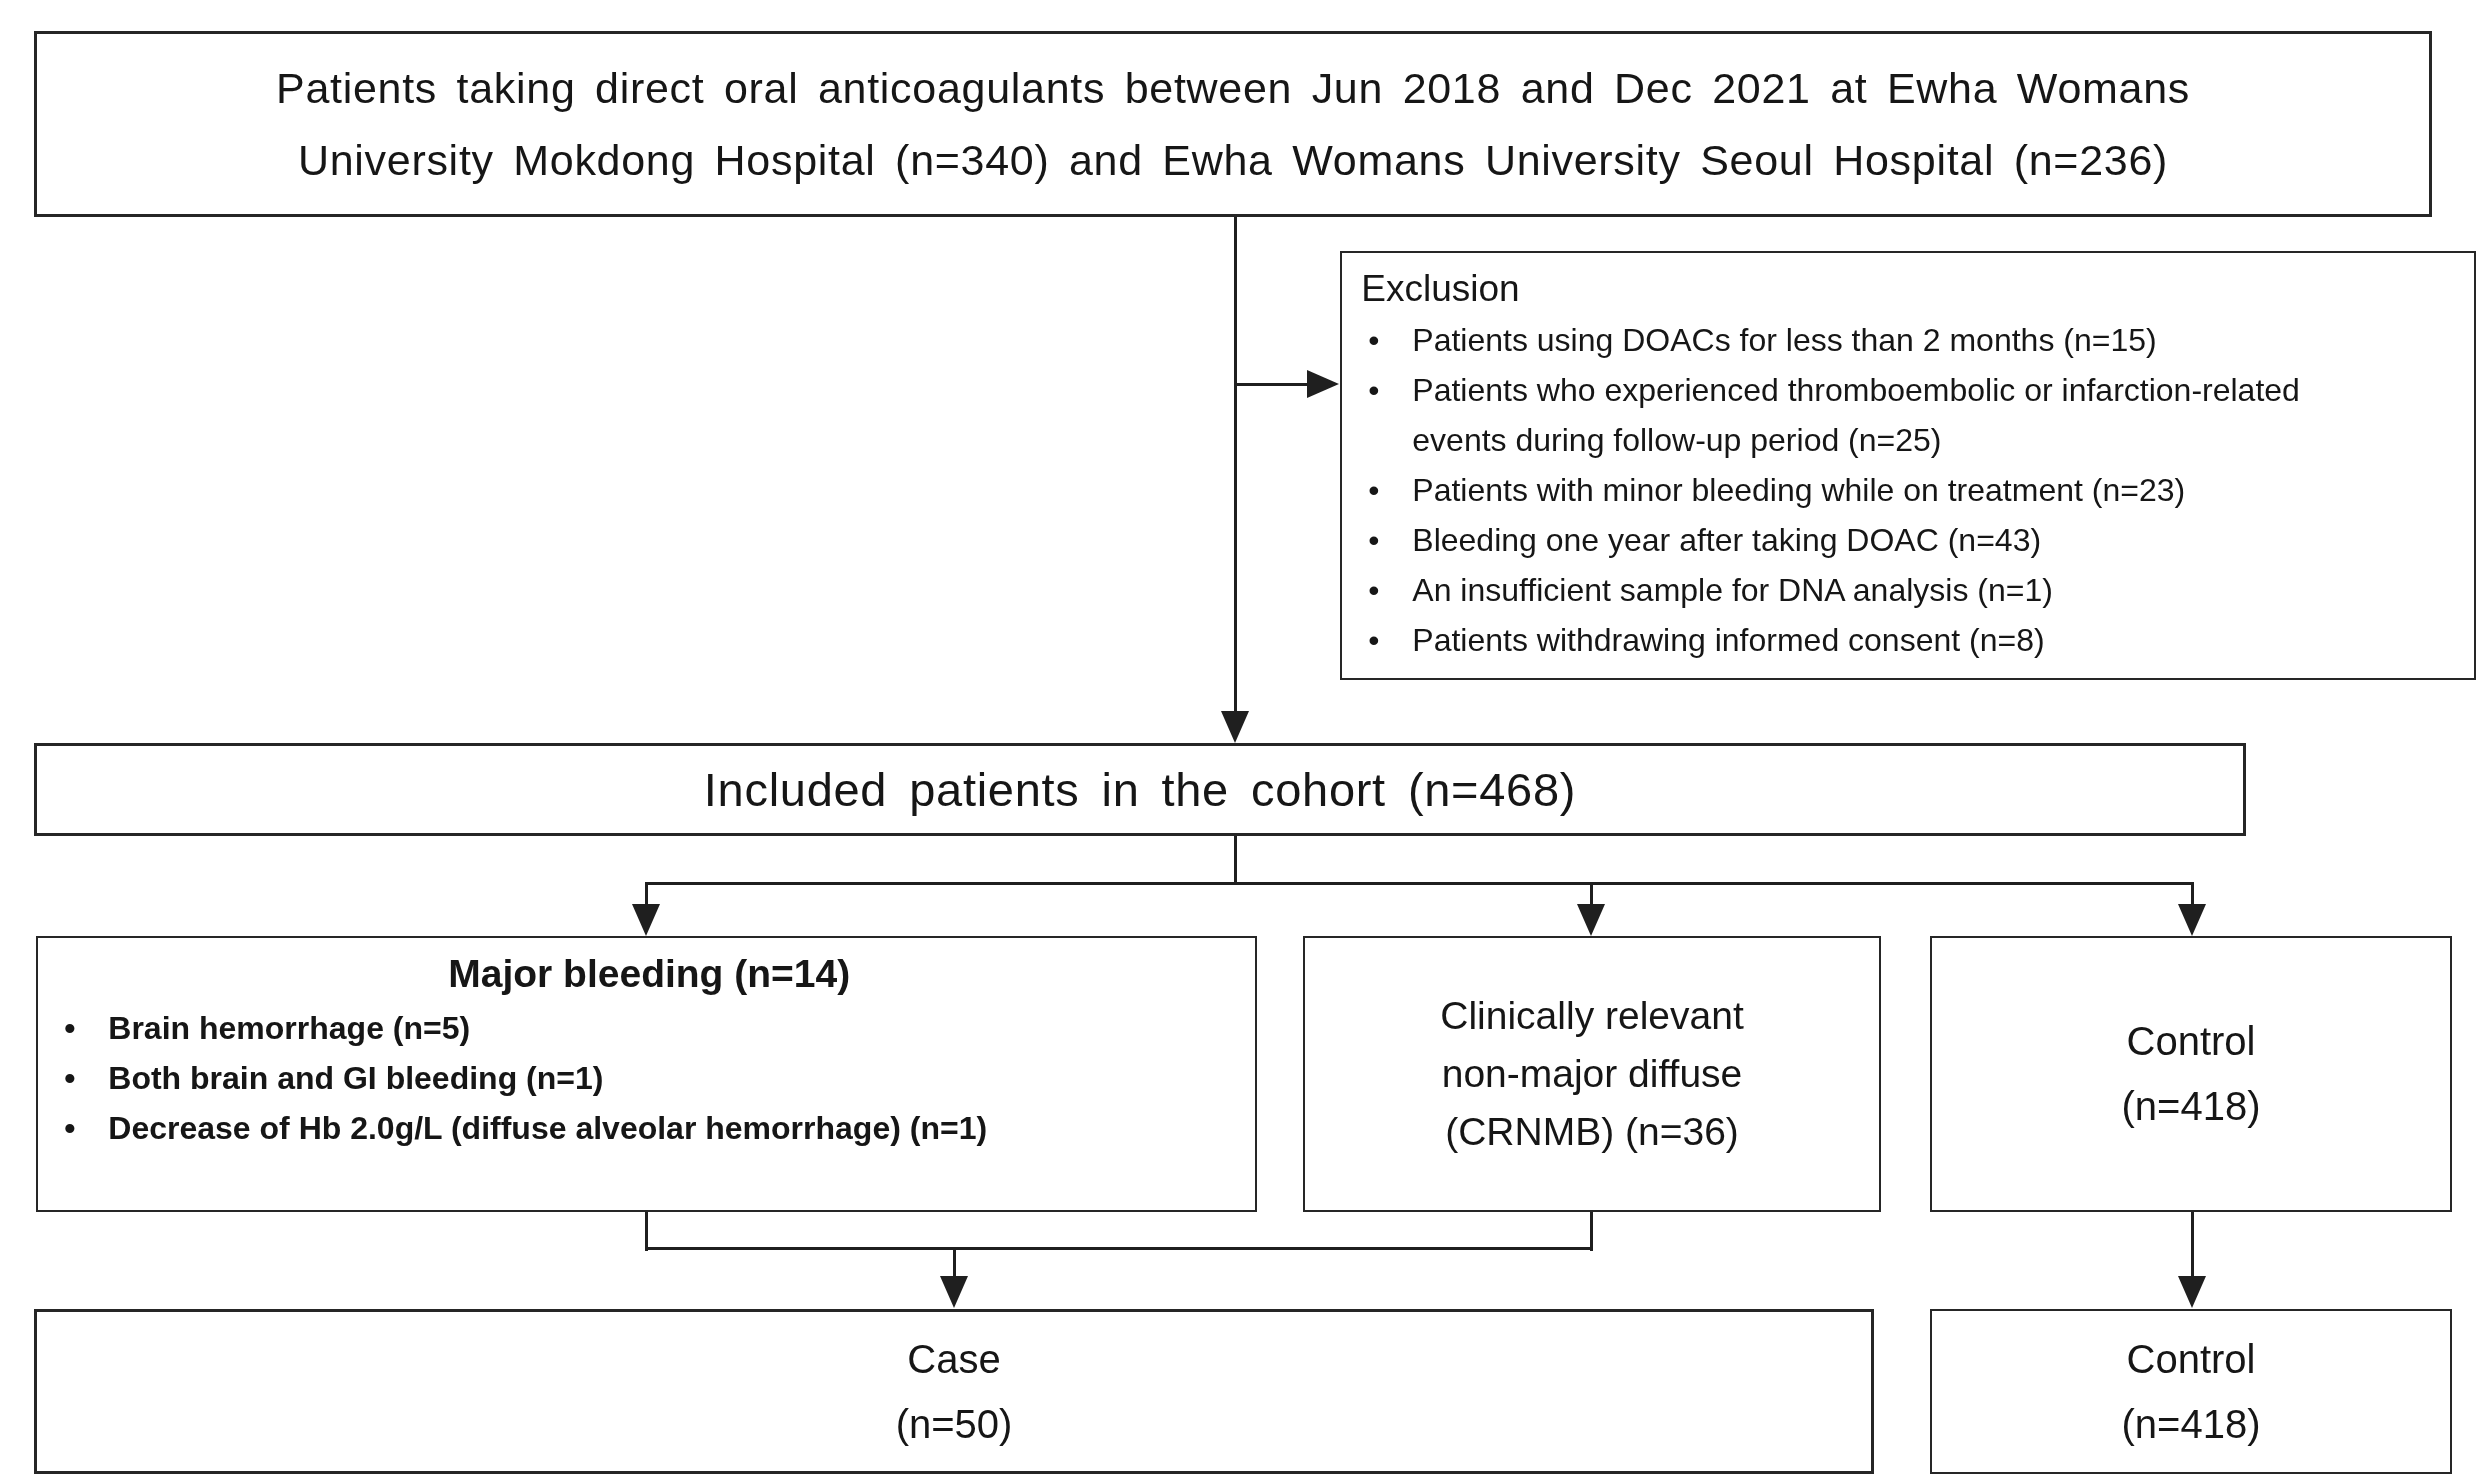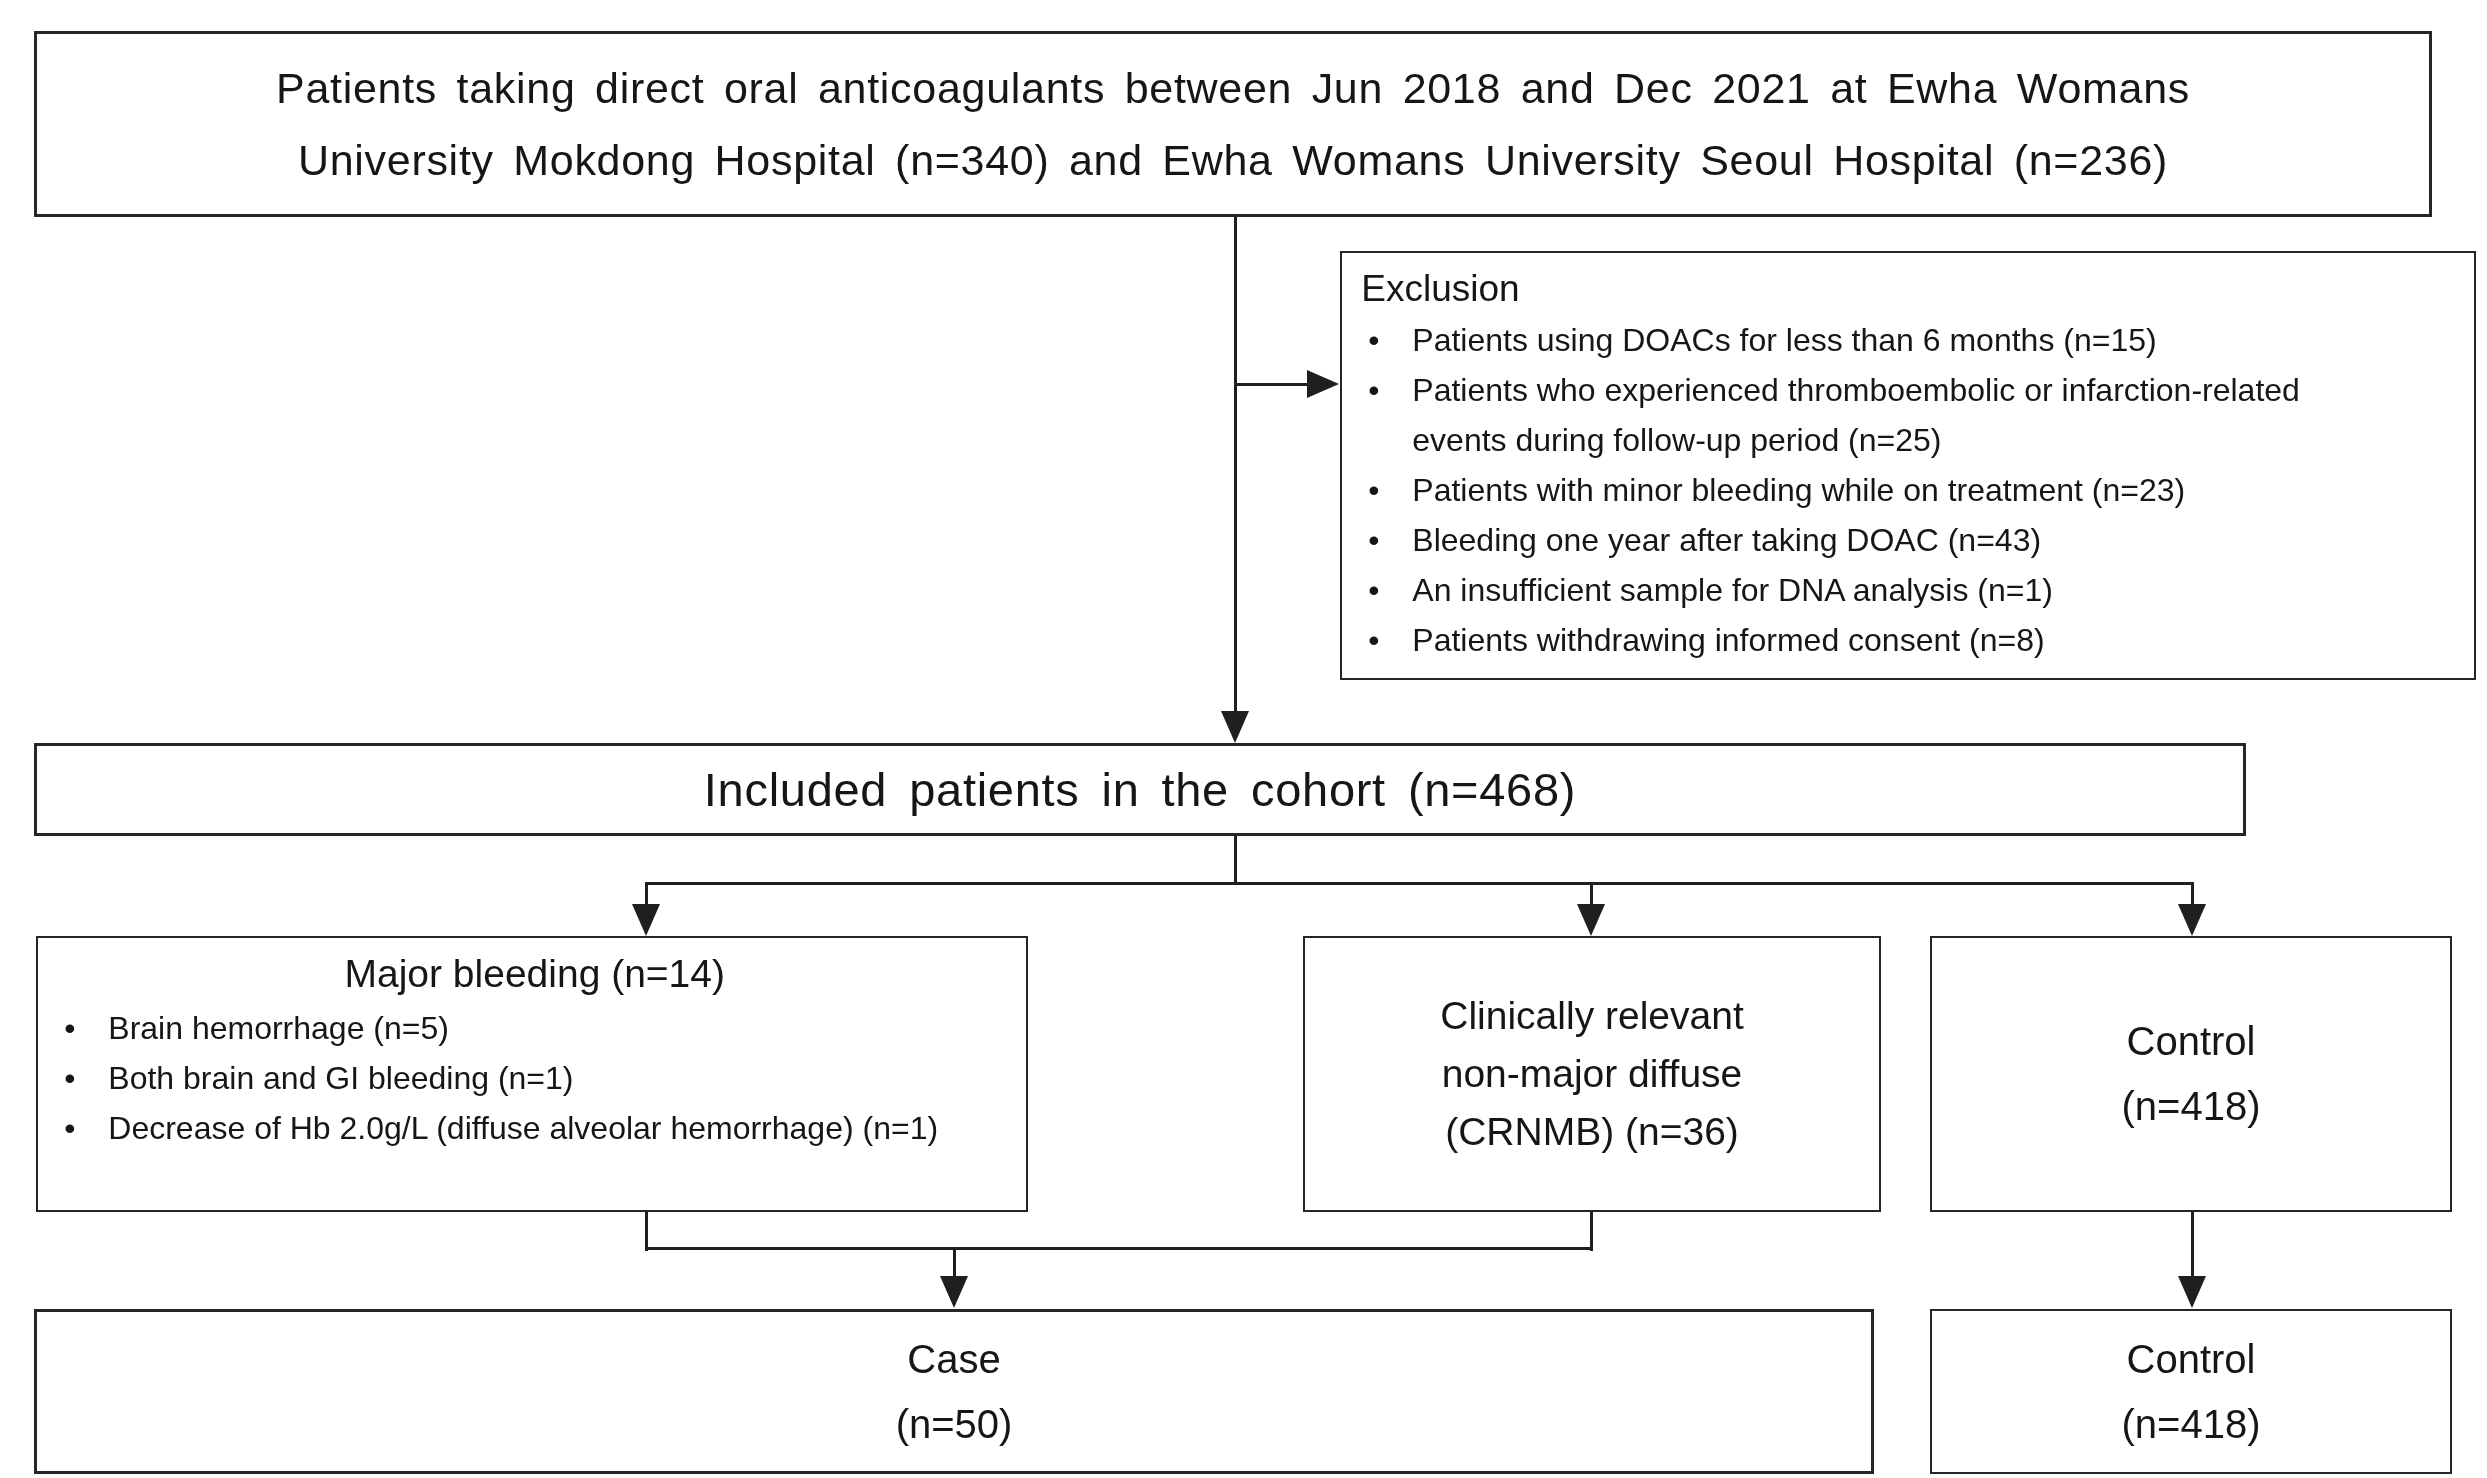--- a/index.html
+++ b/index.html
@@ -114,21 +114,21 @@
 
   <div class="connector" style="left:1234px; top:217px; width:2.8px; height:498px;"></div>
   <div class="arrow-down" style="left:1221px; top:711px;"></div>
 
   <div class="connector" style="left:1234px; top:383px; width:77px; height:2.8px;"></div>
   <div class="arrow-right" style="left:1307px; top:370px;"></div>
 
   <div class="box thin" style="left:1340px; top:251px; width:1136px; height:429px; padding:9.6px 27.6px 6.9px 19.3px;">
     <div class="panel-title">Exclusion</div>
     <ul class="bullets" style="width:1041px;">
-      <li>Patients using DOACs for less than 6 months (n=15)</li>
+      <li>Patients using DOACs for less than 2 months (n=15)</li>
       <li>Patients who experienced thromboembolic or infarction-related events during follow-up period (n=25)</li>
       <li>Patients with minor bleeding while on treatment (n=23)</li>
       <li>Bleeding one year after taking DOAC (n=43)</li>
       <li>An insufficient sample for DNA analysis (n=1)</li>
       <li>Patients withdrawing informed consent (n=8)</li>
     </ul>
   </div>
 
   <div class="box center-flex" style="left:34px; top:743px; width:2212px; height:93px;">
     <div class="included-line">Included patients in the cohort (n=468)</div>
@@ -139,21 +139,21 @@
 
   <div class="connector" style="left:645px; top:882px; width:2.8px; height:27.6px;"></div>
   <div class="arrow-down" style="left:632px; top:904px;"></div>
 
   <div class="connector" style="left:1590px; top:882px; width:2.8px; height:27.6px;"></div>
   <div class="arrow-down" style="left:1577px; top:904px;"></div>
 
   <div class="connector" style="left:2191px; top:882px; width:2.8px; height:27.6px;"></div>
   <div class="arrow-down" style="left:2178px; top:904px;"></div>
 
-  <div class="box thin" style="left:36px; top:936px; width:992px; height:276px; padding:6.9px 13.8px 6.9px 19.3px;">
+  <div class="box thin" style="left:36px; top:936px; width:1221px; height:276px; padding:6.9px 13.8px 6.9px 19.3px;font-weight:bold;">
     <div class="mid-title">Major bleeding (n=14)</div>
     <ul class="bullets">
       <li>Brain hemorrhage (n=5)</li>
       <li>Both brain and GI bleeding (n=1)</li>
       <li>Decrease of Hb 2.0g/L (diffuse alveolar hemorrhage) (n=1)</li>
     </ul>
   </div>
 
   <div class="box thin center-flex" style="left:1303px; top:936px; width:578px; height:276px;">
     <div class="mid-line">Clinically relevant</div>

